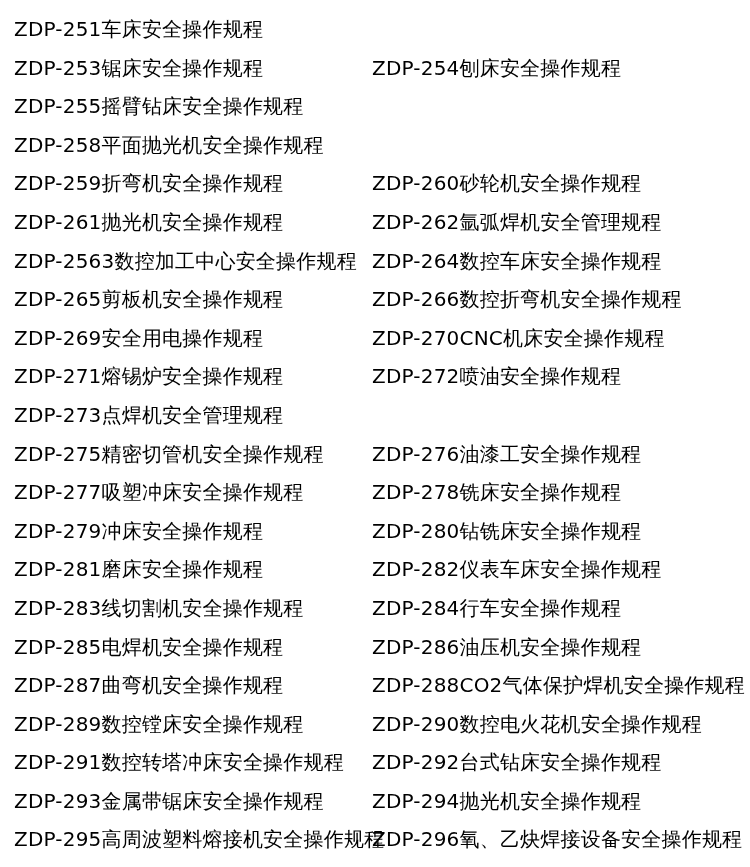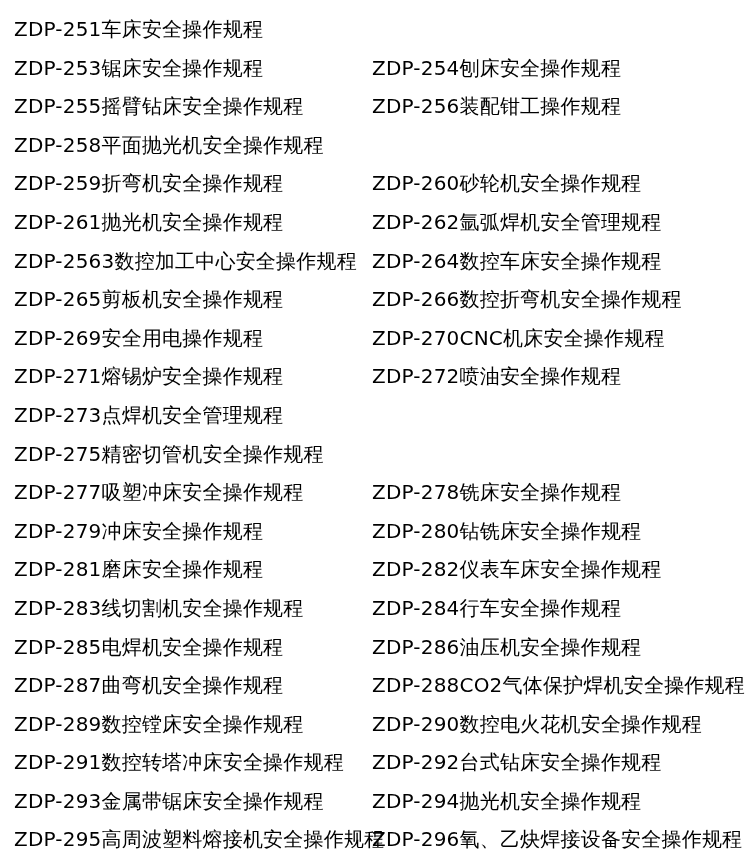--- a/index.html
+++ b/index.html
@@ -47,21 +47,20 @@
 
   <div class="row">
     <div class="cell left">ZDP-251车床安全操作规程</div>
   </div>
   <div class="row">
     <div class="cell left">ZDP-253锯床安全操作规程</div>
     <div class="cell right">ZDP-254刨床安全操作规程</div>
   </div>
   <div class="row">
     <div class="cell left">ZDP-255摇臂钻床安全操作规程</div>
-    <div class="cell right">ZDP-256装配钳工操作规程</div>
   </div>
   <div class="row">
     <div class="cell right">ZDP-258平面抛光机安全操作规程</div>
   </div>
   <div class="row">
     <div class="cell left">ZDP-259折弯机安全操作规程</div>
     <div class="cell right">ZDP-260砂轮机安全操作规程</div>
   </div>
   <div class="row">
     <div class="cell left">ZDP-261抛光机安全操作规程</div>
@@ -81,20 +80,21 @@
   </div>
   <div class="row">
     <div class="cell left">ZDP-271熔锡炉安全操作规程</div>
     <div class="cell right">ZDP-272喷油安全操作规程</div>
   </div>
   <div class="row">
     <div class="cell left">ZDP-273点焊机安全管理规程</div>
   </div>
   <div class="row">
     <div class="cell left">ZDP-275精密切管机安全操作规程</div>
+    <div class="cell right">ZDP-276油漆工安全操作规程</div>
   </div>
   <div class="row">
     <div class="cell left">ZDP-277吸塑冲床安全操作规程</div>
     <div class="cell right">ZDP-278铣床安全操作规程</div>
   </div>
   <div class="row">
     <div class="cell left">ZDP-279冲床安全操作规程</div>
     <div class="cell right">ZDP-280钻铣床安全操作规程</div>
   </div>
   <div class="row">

